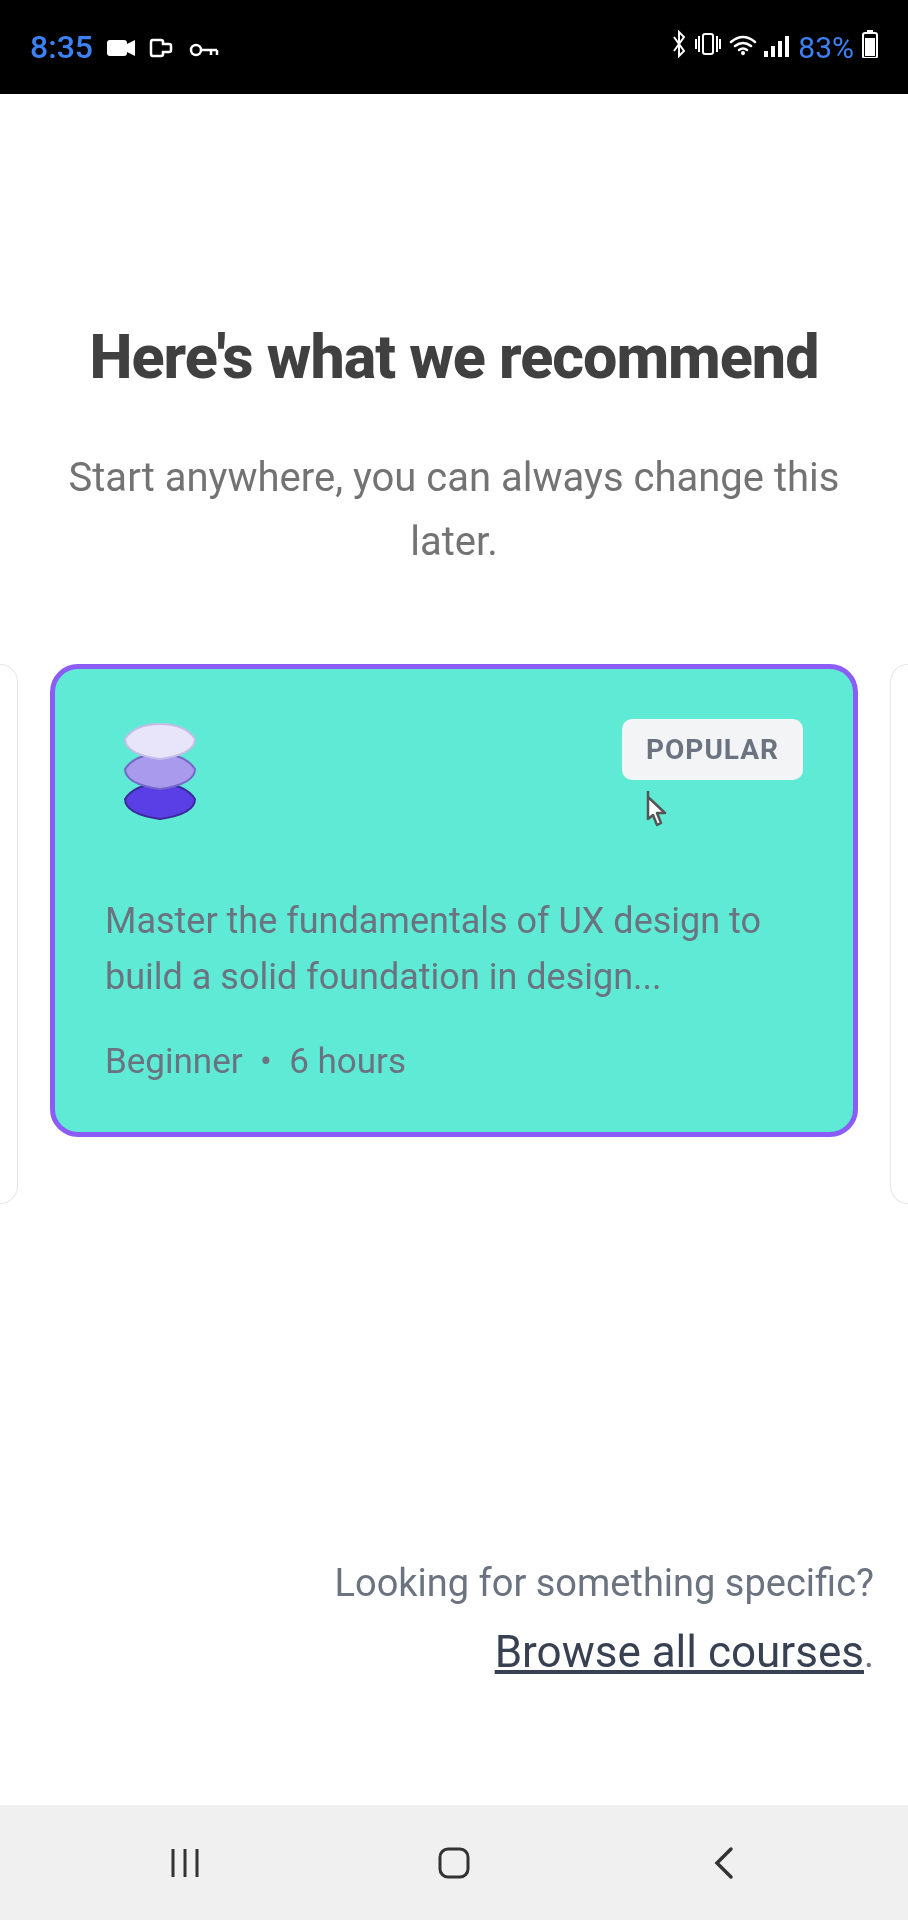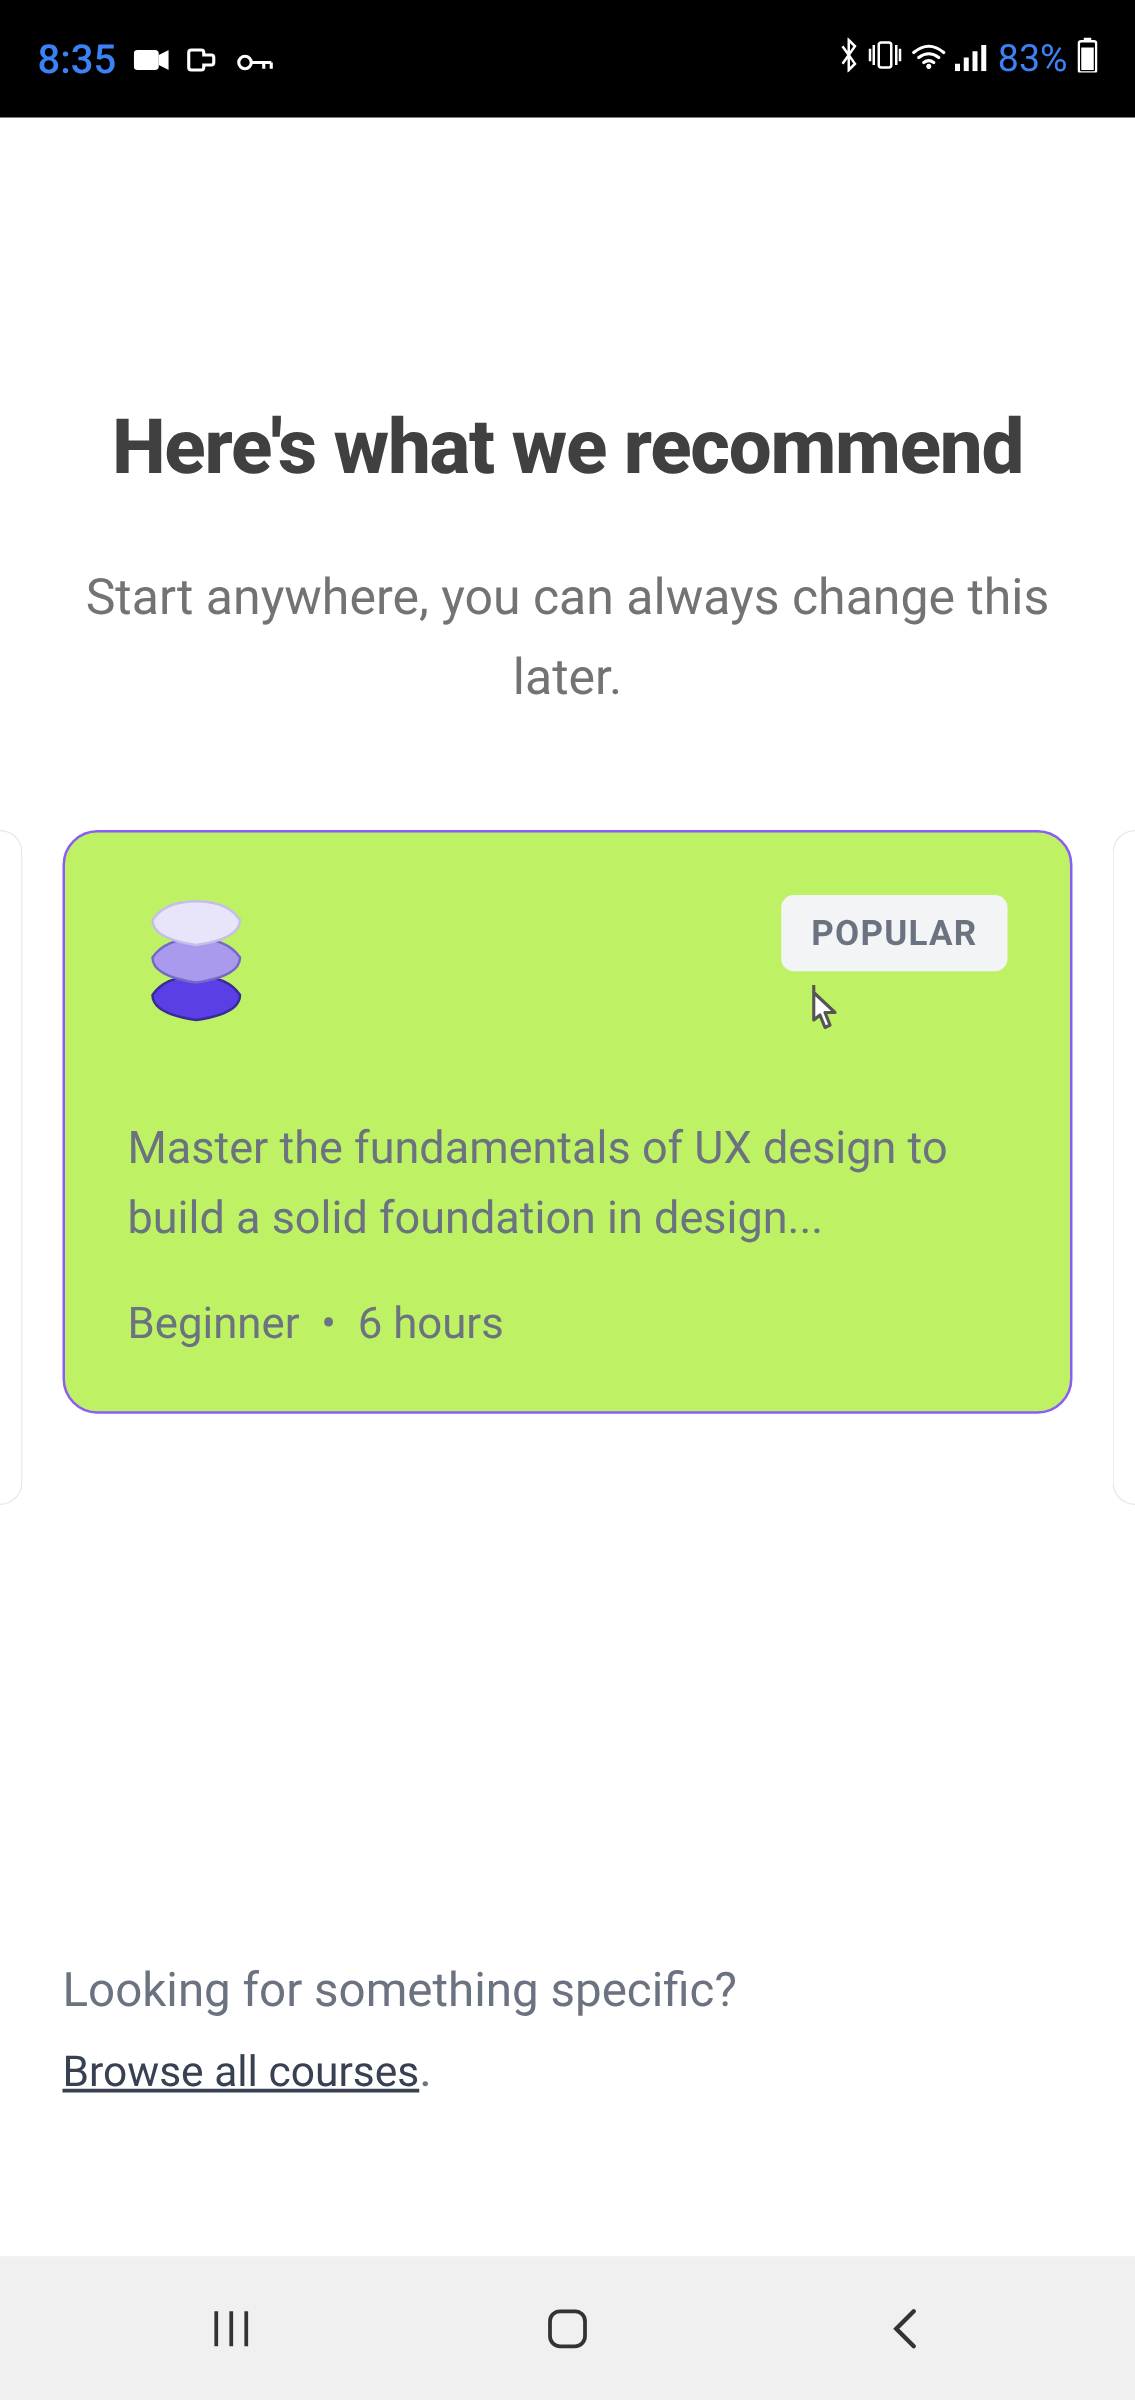--- a/index.html
+++ b/index.html
@@ -105,27 +105,27 @@
       border-right: none;
       border-radius: 24px 0 0 24px;
       background: #ffffff;
       flex-shrink: 0;
       position: absolute;
       right: -50px;
       top: 90px;
     }
     
     .course-card {
-      border: 2px solid #8b5cf6;
+      border: 5px solid #8b5cf6;
       border-radius: 28px;
       padding: 50px;
       text-align: left;
       width: 100%;
       position: relative;
-      background: #bef264;
+      background: #5eead4;
     }
     
     .card-header {
       display: flex;
       justify-content: space-between;
       align-items: flex-start;
       margin-bottom: 65px;
     }
     
     .course-icon {
@@ -167,34 +167,34 @@
       font-size: 35px;
       color: #6b7280;
     }
     
     
     .bottom-section {
       position: absolute;
       bottom: 230px;
       left: 16px;
       right: 0;
-      text-align: left;
+      text-align: right;
       padding: 0 34px;
     }
     
     .bottom-text {
       font-size: 38px;
       color: #6b7280;
       line-height: 1.7;
     }
     
     .browse-link {
       color: #374151;
       text-decoration: underline;
-      font-size: 34px;
+      font-size: 44px;
     }
     
     
     .nav-bar {
       position: absolute;
       bottom: 0;
       left: 0;
       right: 0;
       height: 115px;
       background: #f0f0f0;

